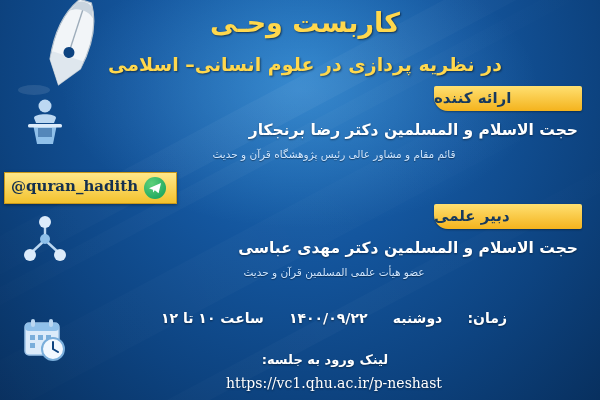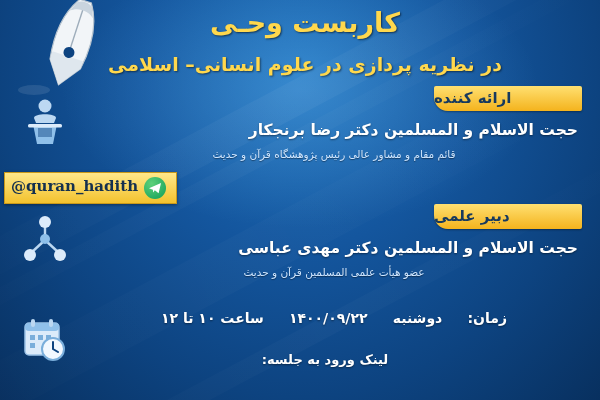--- a/index.html
+++ b/index.html
@@ -305,14 +305,15 @@
   </div>
 
   <div class="datetime">
     <span class="seg">زمان:</span>
     <span class="seg">دوشنبه</span>
     <span class="seg">۱۴۰۰/۰۹/۲۲</span>
     <span class="seg">ساعت ۱۰ تا ۱۲</span>
   </div>
 
   <div class="link-label">لینک ورود به جلسه:</div>
+  <div class="link-url">https://vc1.qhu.ac.ir/p-neshast</div>
 
 </div>
 
 </body></html>

